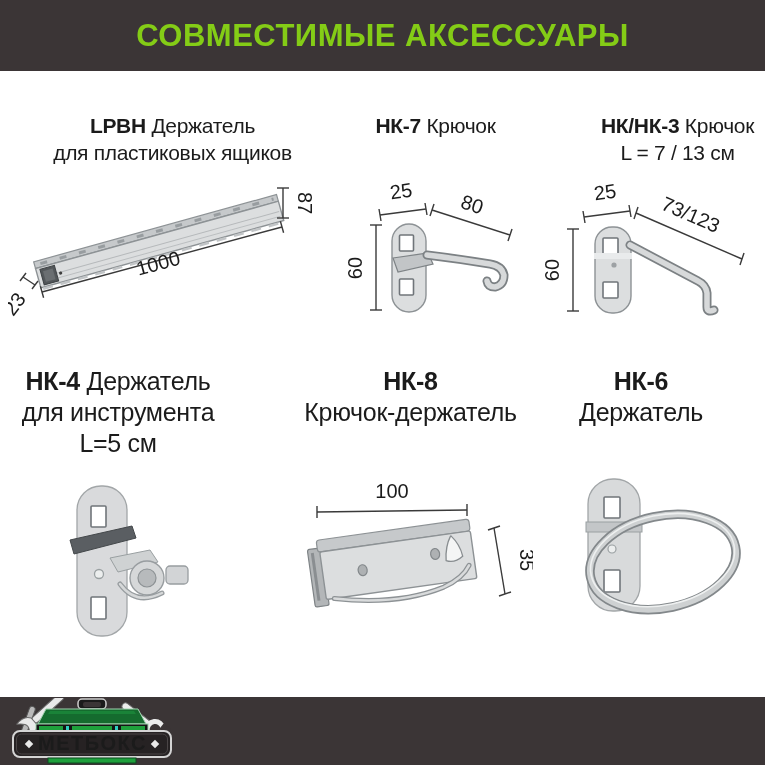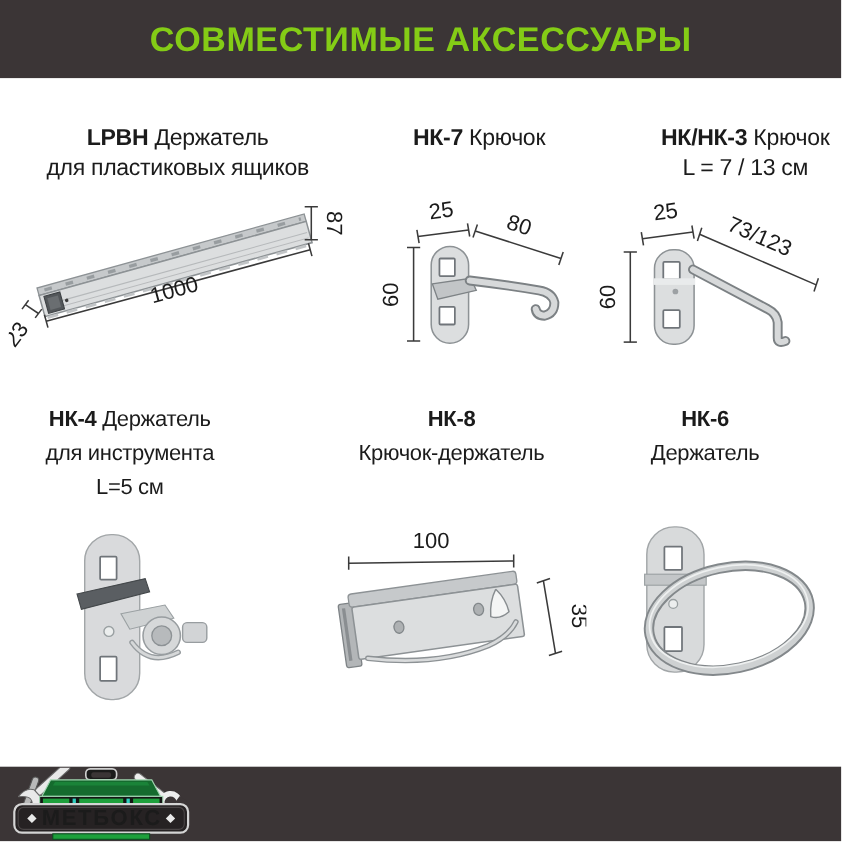--- a/index.html
+++ b/index.html
@@ -14,21 +14,21 @@
     position:absolute; top:0; left:0; width:765px; height:71px;
     display:flex; align-items:center; justify-content:center;
   }
   .header .page-title {
     color:#84cc16; font-size:31px; font-weight:bold; letter-spacing:0.5px;
   }
   .footer { position:absolute; left:0; top:697px; width:765px; height:68px; }
 
   .title { position:absolute; text-align:center; }
   .t1 { font-size:21px; line-height:27px; letter-spacing:-0.3px; }
-  .t2 { font-size:20px; line-height:31px; letter-spacing:-0.3px; }
+  .t2 { font-size:25px; line-height:31px; letter-spacing:-0.3px; }
   .model { font-weight:bold; }
 
   .drawing { position:absolute; }
 
   svg text {
     font-family:"Liberation Sans", sans-serif;
     fill:#1b1b1b; font-size:20px;
   }
   .dim  { stroke:#3a3a3a; stroke-width:1.4; fill:none; }
   .metal      { fill:#dcdedf; stroke:#8d9295; stroke-width:1.4; }
@@ -39,21 +39,21 @@
 </style>
 </head>
 <body>
 
 <div class="page">
 
   <div class="header bar">
     <div class="page-title">СОВМЕСТИМЫЕ АКСЕССУАРЫ</div>
   </div>
 
-  <div class="title t1" style="left:19px; top:112px; width:285px;">
+  <div class="title t1" style="left:30px; top:112px; width:285px;">
     <div><span class="model">LPBH</span> <span>Держатель</span></div>
     <div>для пластиковых ящиков</div>
   </div>
 
   <svg class="drawing" style="left:8px; top:176px;" width="305" height="148" viewBox="0 0 305 148">
     <g transform="translate(30,94) rotate(-15.5)">
       <rect x="-2" y="-9" width="252" height="7" class="metal-dark"></rect>
       <rect x="-2" y="-2" width="252" height="20" class="metal"></rect>
       <line x1="4" y1="-5.5" x2="246" y2="-5.5" stroke="#989da0" stroke-width="3" stroke-dasharray="7 13"></line>
       <line x1="2" y1="8" x2="248" y2="8" stroke="#b6b9bb" stroke-width="1"></line>

